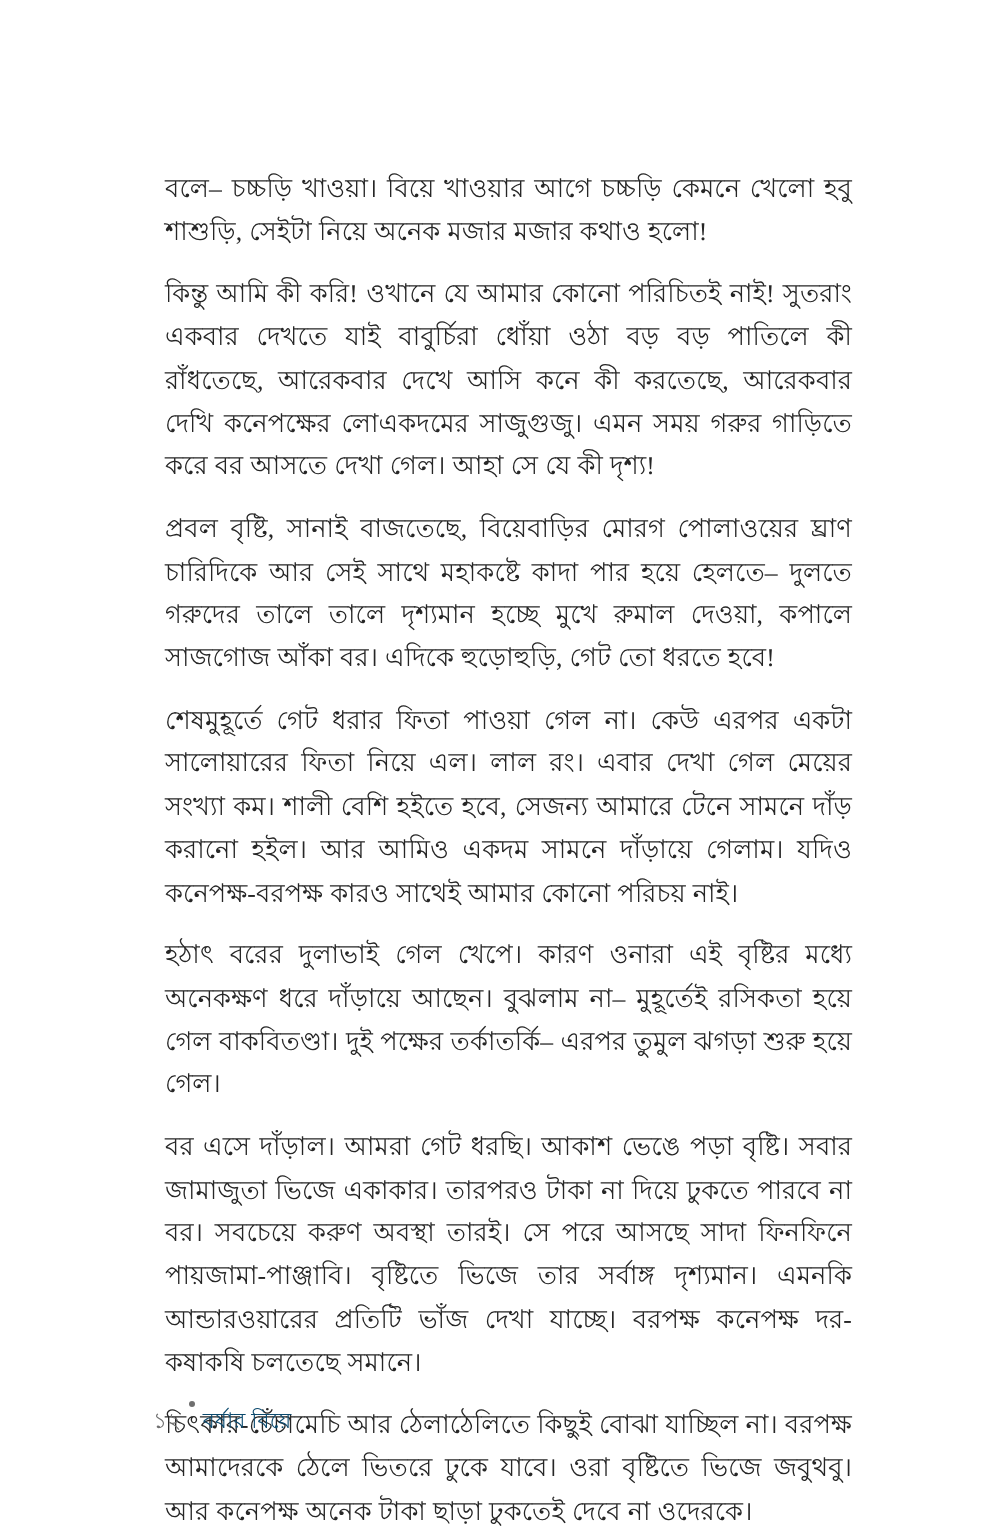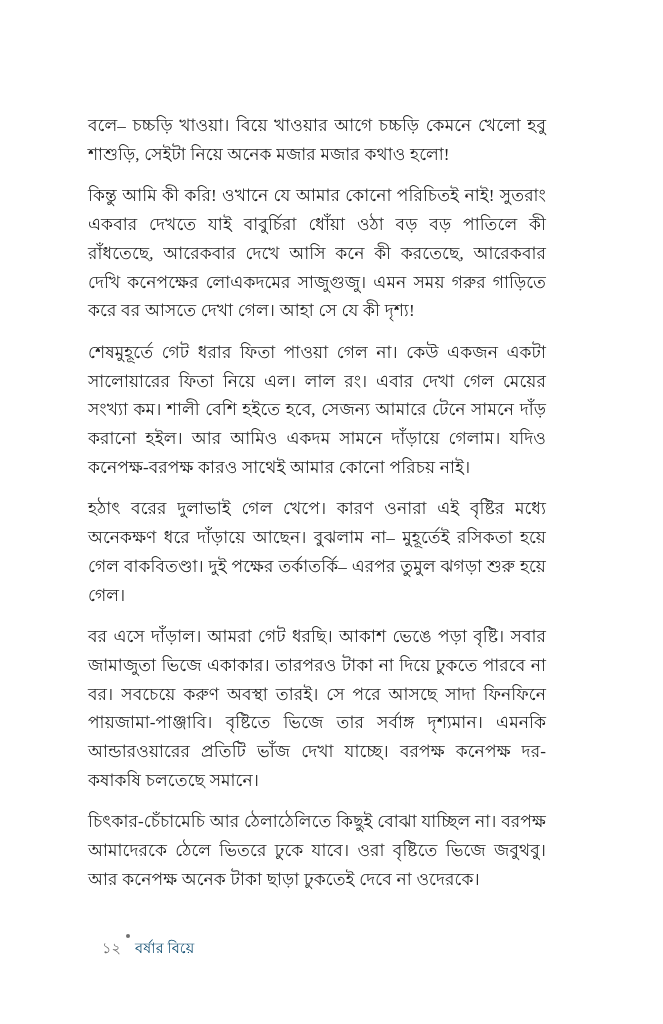--- a/index.html
+++ b/index.html
@@ -21,21 +21,21 @@
   .page {
     position: relative;
     width: 663px;
     height: 1024px;
     background: #ffffff;
     box-sizing: border-box;
   }
 
   .text-column {
     position: absolute;
-    left: 88px;
+    left: 110px;
     top: 112px;
     width: 458px;
   }
 
   .para {
     margin: 0 0 13px 0;
     font-size: 17.1px;
     line-height: 28.7px;
     text-align: justify;
     text-justify: inter-word;
@@ -84,21 +84,22 @@
   }
 </style>
 </head>
 <body>
 
 <div class="page">
 
   <div class="text-column">
     <p class="para">বলে– চচ্চড়ি খাওয়া। বিয়ে খাওয়ার আগে চচ্চড়ি কেমনে খেলো হবু শাশুড়ি, সেইটা নিয়ে অনেক মজার মজার কথাও হলো!</p>
     <p class="para">কিন্তু আমি কী করি! ওখানে যে আমার কোনো পরিচিতই নাই! সুতরাং একবার দেখতে যাই বাবুর্চিরা ধোঁয়া ওঠা বড় বড় পাতিলে কী রাঁধতেছে, আরেকবার দেখে আসি কনে কী করতেছে, আরেকবার দেখি কনেপক্ষের লোএকদমের সাজুগুজু। এমন সময় গরুর গাড়িতে করে বর আসতে দেখা গেল। আহা সে যে কী দৃশ্য!</p>
-    <p class="para">শেষমুহূর্তে গেট ধরার ফিতা পাওয়া গেল না। কেউ একজন একটা সালোয়ারের ফিতা নিয়ে এল। লাল রং। এবার দেখা গেল মেয়ের সংখ্যা কম। শালী বেশি হইতে হবে, সেজন্য আমারে টেনে সামনে দাঁড় করানো হইল। আর আমিও একদম সামনে দাঁড়ায়ে গেলাম। যদিও কনেপক্ষ-বরপক্ষ কারও সাথেই আমার কোনো পরিচয় নাই।</p>
+    <p class="para">প্রবল বৃষ্টি, সানাই বাজতেছে, বিয়েবাড়ির মোরগ পোলাওয়ের ঘ্রাণ চারিদিকে আর সেই সাথে মহাকষ্টে কাদা পার হয়ে হেলতে– দুলতে গরুদের তালে তালে দৃশ্যমান হচ্ছে মুখে রুমাল দেওয়া, কপালে সাজগোজ আঁকা বর। এদিকে হুড়োহুড়ি, গেট তো ধরতে হবে!</p>
+    <p class="para">শেষমুহূর্তে গেট ধরার ফিতা পাওয়া গেল না। কেউ এরপর একটা সালোয়ারের ফিতা নিয়ে এল। লাল রং। এবার দেখা গেল মেয়ের সংখ্যা কম। শালী বেশি হইতে হবে, সেজন্য আমারে টেনে সামনে দাঁড় করানো হইল। আর আমিও একদম সামনে দাঁড়ায়ে গেলাম। যদিও কনেপক্ষ-বরপক্ষ কারও সাথেই আমার কোনো পরিচয় নাই।</p>
     <p class="para">হঠাৎ বরের দুলাভাই গেল খেপে। কারণ ওনারা এই বৃষ্টির মধ্যে অনেকক্ষণ ধরে দাঁড়ায়ে আছেন। বুঝলাম না– মুহূর্তেই রসিকতা হয়ে গেল বাকবিতণ্ডা। দুই পক্ষের তর্কাতর্কি– এরপর তুমুল ঝগড়া শুরু হয়ে গেল।</p>
     <p class="para">বর এসে দাঁড়াল। আমরা গেট ধরছি। আকাশ ভেঙে পড়া বৃষ্টি। সবার জামাজুতা ভিজে একাকার। তারপরও টাকা না দিয়ে ঢুকতে পারবে না বর। সবচেয়ে করুণ অবস্থা তারই। সে পরে আসছে সাদা ফিনফিনে পায়জামা-পাঞ্জাবি। বৃষ্টিতে ভিজে তার সর্বাঙ্গ দৃশ্যমান। এমনকি আন্ডারওয়ারের প্রতিটি ভাঁজ দেখা যাচ্ছে। বরপক্ষ কনেপক্ষ দর-কষাকষি চলতেছে সমানে।</p>
     <p class="para">চিৎকার-চেঁচামেচি আর ঠেলাঠেলিতে কিছুই বোঝা যাচ্ছিল না। বরপক্ষ আমাদেরকে ঠেলে ভিতরে ঢুকে যাবে। ওরা বৃষ্টিতে ভিজে জবুথবু। আর কনেপক্ষ অনেক টাকা ছাড়া ঢুকতেই দেবে না ওদেরকে।</p>
   </div>
 
   <div class="footer">
     <span class="page-number">১২</span>
     <span class="sep-dot"></span>
     <span class="book-title">বর্ষার বিয়ে</span>
   </div>

